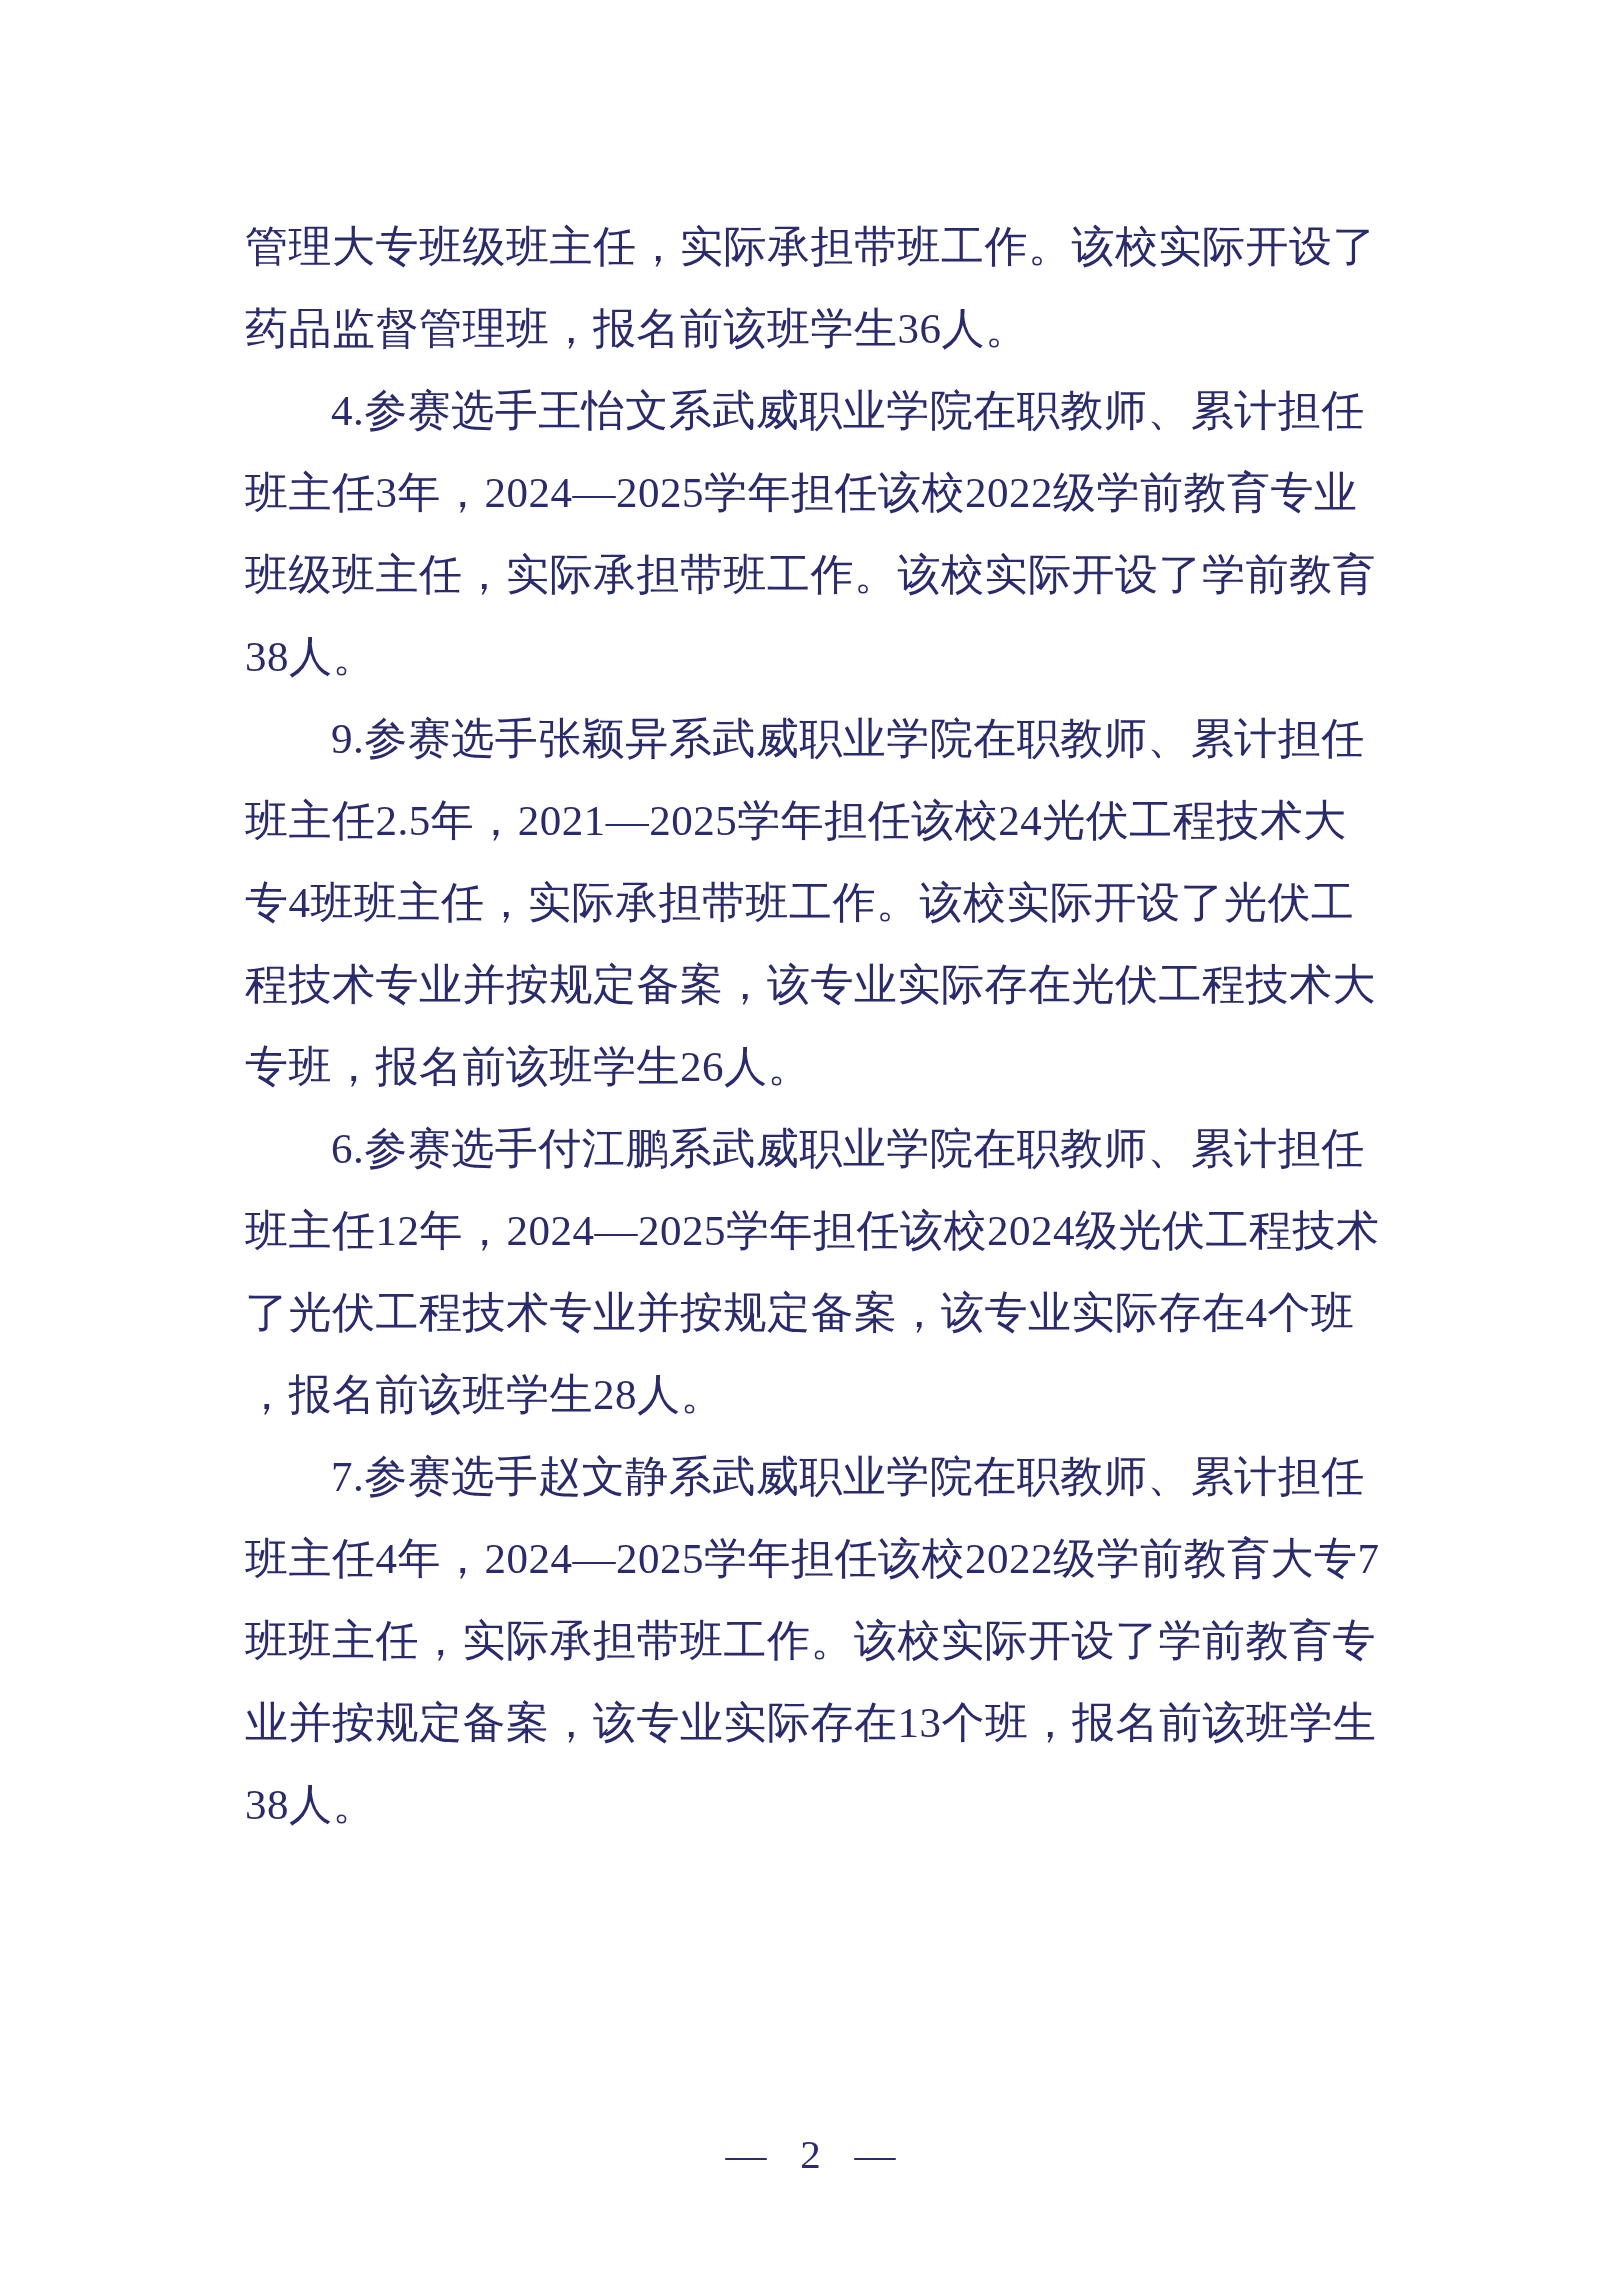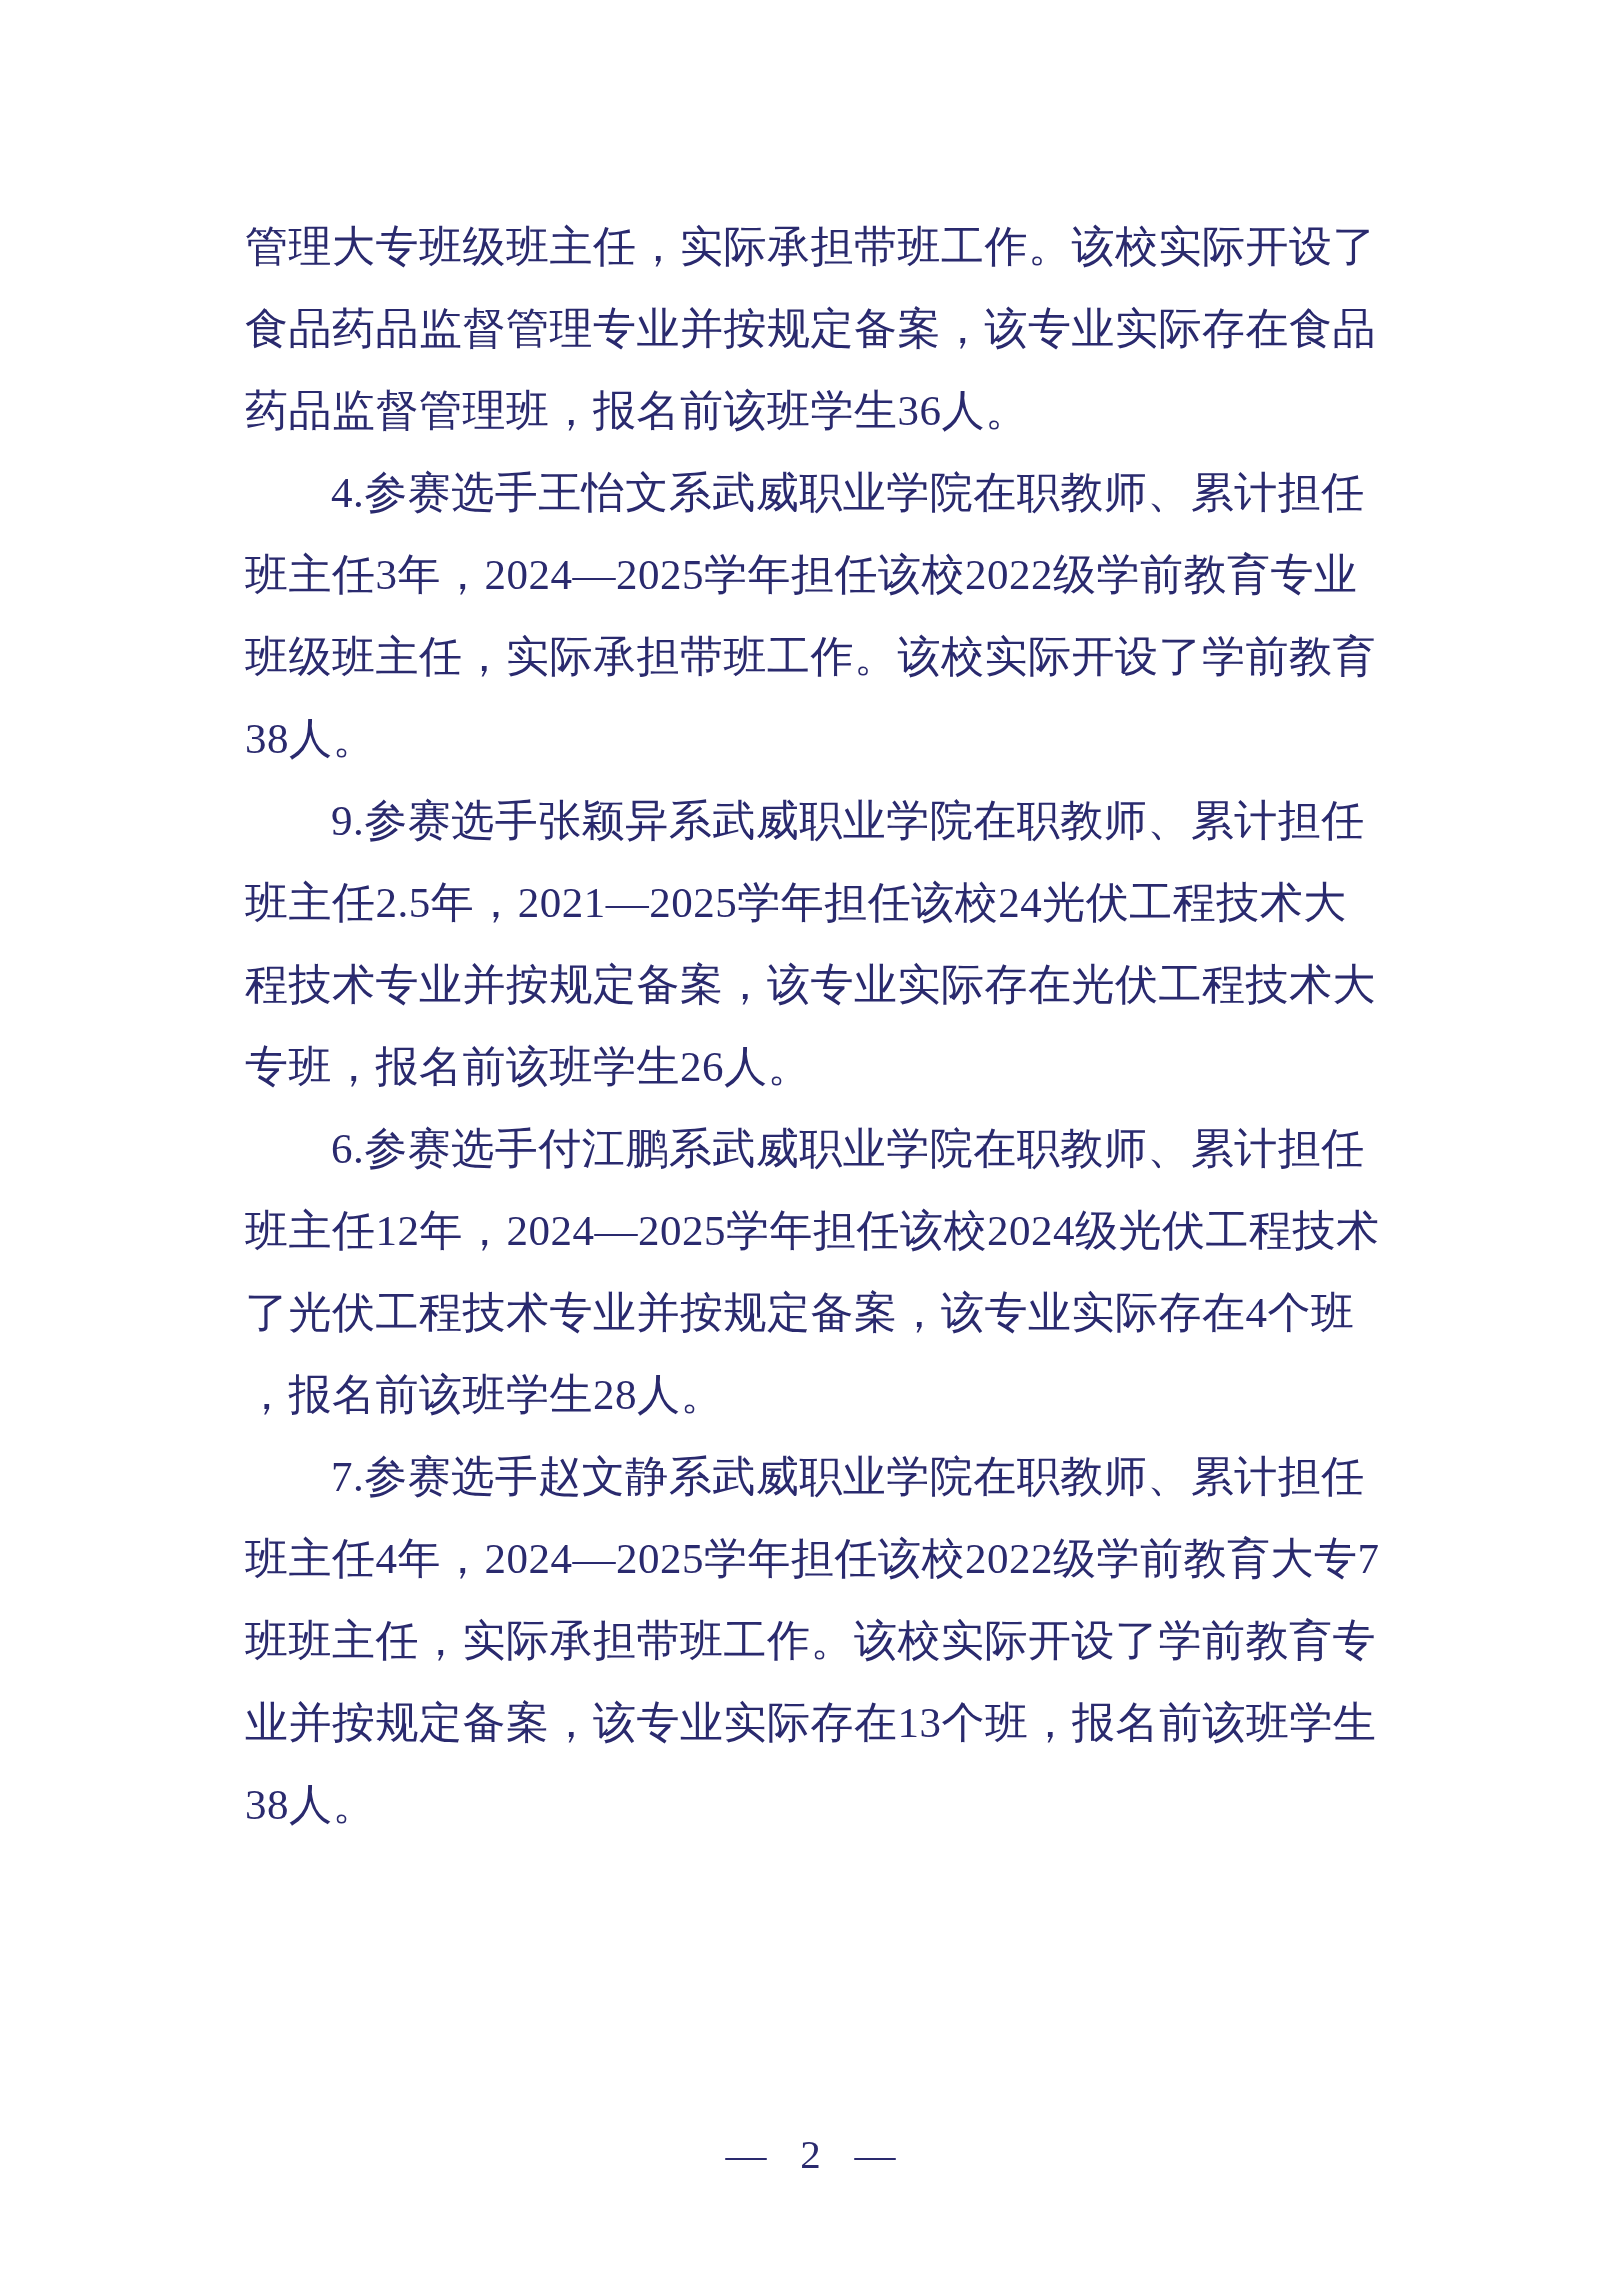--- a/index.html
+++ b/index.html
@@ -53,28 +53,28 @@
     box-sizing: border-box;
   }
 </style>
 </head>
 <body>
 
 <div class="document-page" style="background: rgb(255, 255, 255); color: rgb(42, 42, 110); padding-left: 40px;">
   <div class="document-body">
 
   <div class="text-line">管理大专班级班主任，实际承担带班工作。该校实际开设了</div>
-      <div class="text-line">食品药品监督管理专业并按规定备案，该专业实际存在食品</div>
       <div class="text-line">药品监督管理班，报名前该班学生36人。</div>
       <div class="text-line indent">4.参赛选手王怡文系武威职业学院在职教师、累计担任</div>
       <div class="text-line">班主任3年，2024—2025学年担任该校2022级学前教育专业</div>
       <div class="text-line">班级班主任，实际承担带班工作。该校实际开设了学前教育</div>
       <div class="text-line">38人。</div>
       <div class="text-line indent">9.参赛选手张颖异系武威职业学院在职教师、累计担任</div>
       <div class="text-line">班主任2.5年，2021—2025学年担任该校24光伏工程技术大</div>
+      <div class="text-line">专4班班主任，实际承担带班工作。该校实际开设了光伏工</div>
       <div class="text-line">程技术专业并按规定备案，该专业实际存在光伏工程技术大</div>
       <div class="text-line">专班，报名前该班学生26人。</div>
       <div class="text-line indent">6.参赛选手付江鹏系武威职业学院在职教师、累计担任</div>
       <div class="text-line">班主任12年，2024—2025学年担任该校2024级光伏工程技术</div>
       <div class="text-line">了光伏工程技术专业并按规定备案，该专业实际存在4个班</div>
       <div class="text-line">，报名前该班学生28人。</div>
       <div class="text-line indent">7.参赛选手赵文静系武威职业学院在职教师、累计担任</div>
       <div class="text-line">班主任4年，2024—2025学年担任该校2022级学前教育大专7</div>
       <div class="text-line">班班主任，实际承担带班工作。该校实际开设了学前教育专</div>
       <div class="text-line">业并按规定备案，该专业实际存在13个班，报名前该班学生</div>

